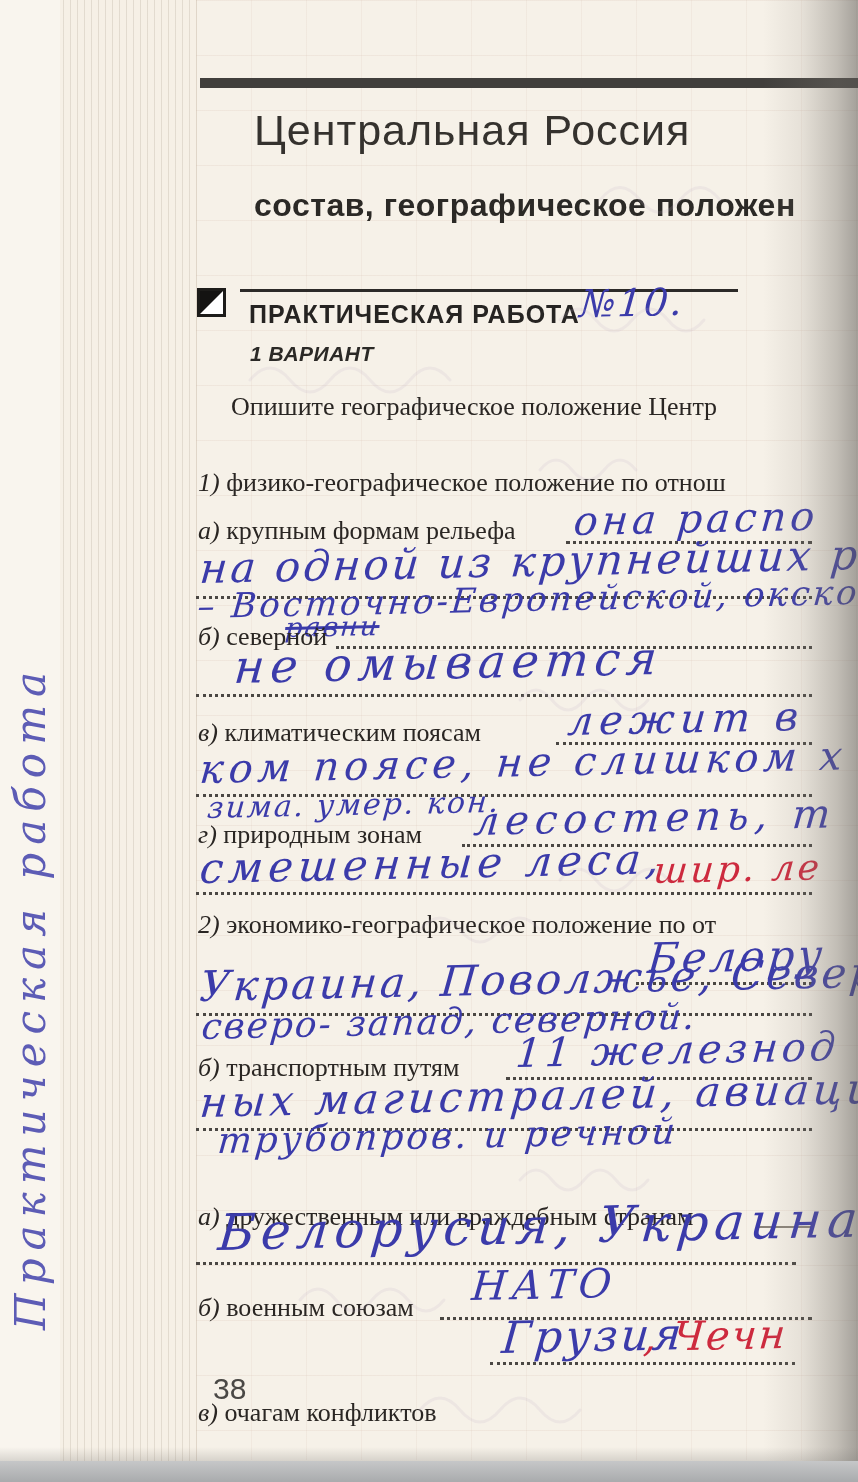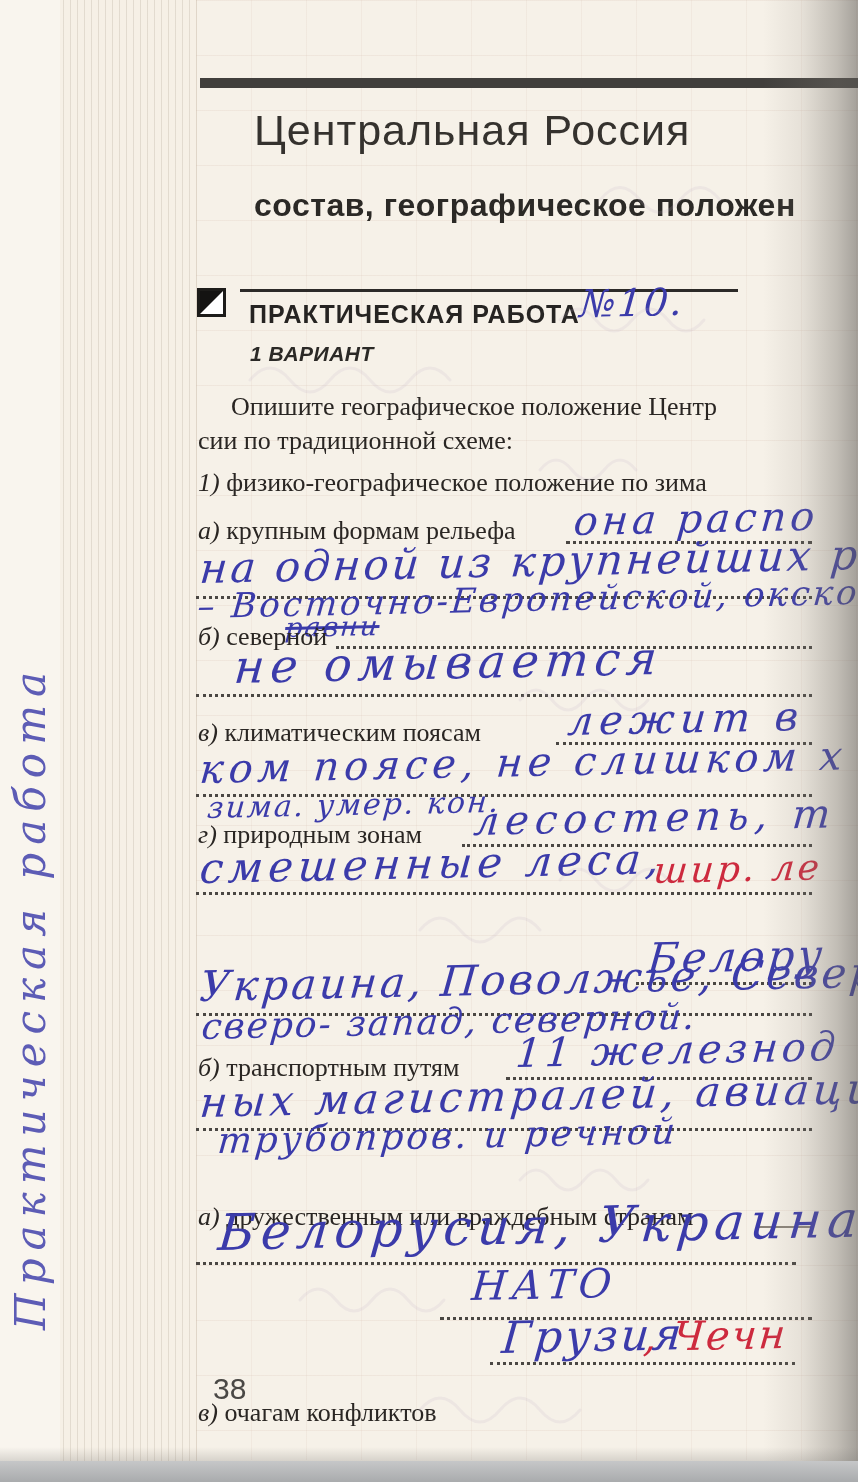--- a/index.html
+++ b/index.html
@@ -99,25 +99,24 @@
   <div class="pw-rule" style="left:240px;top:289px;width:498px;"></div>
   <div class="pw-icon" style="left:197px;top:288px;">
     <div class="tri"></div>
   </div>
   <div class="abs pw-title" style="left:249px;top:300px;">ПРАКТИЧЕСКАЯ РАБОТА</div>
   <div class="abs hand" style="left:578px;top:282px;font-size:38px;letter-spacing:2px;">№10.</div>
 
   <div class="abs variant" style="left:250px;top:342px;">1 ВАРИАНТ</div>
 
   <div class="abs body-text" style="left:231px;top:392px;">Опишите географическое положение Центр</div>
-  <div class="abs body-text" style="left:198px;top:426px;">сии по традиционной схеме:</div>
 
   <div class="abs body-text" style="left:198px;top:468px;">
     <span class="qnum">1)</span>
-    <span>физико-географическое положение по зима</span>
+    <span>физико-географическое положение по отнош</span>
   </div>
 
   <div class="abs body-text" style="left:198px;top:516px;">
     <span class="qnum">а)</span>
     <span>крупным формам рельефа</span>
   </div>
   <div class="dotline" style="left:566px;top:541px;width:246px;"></div>
   <div class="abs hand" style="left:572px;top:498px;font-size:40px;letter-spacing:4px;">она распо</div>
   <div class="dotline" style="left:196px;top:596px;width:616px;"></div>
   <div class="abs hand" style="left:198px;top:544px;font-size:42px;letter-spacing:3px;">на одной из крупнейших ра</div>
@@ -145,20 +144,24 @@
   <div class="abs body-text" style="left:198px;top:820px;">
     <span class="qnum">г)</span>
     <span>природным зонам</span>
   </div>
   <div class="dotline" style="left:462px;top:844px;width:350px;"></div>
   <div class="abs hand" style="left:472px;top:798px;font-size:40px;letter-spacing:6px;">лесостепь, т</div>
   <div class="dotline" style="left:196px;top:892px;width:616px;"></div>
   <div class="abs hand" style="left:198px;top:844px;font-size:42px;letter-spacing:5px;">смешенные леса,</div>
   <div class="abs hand hand-red" style="left:652px;top:850px;font-size:36px;letter-spacing:3px;">шир. ле</div>
 
+  <div class="abs body-text" style="left:198px;top:910px;">
+    <span class="qnum">2)</span>
+    <span>экономико-географическое положение по от</span>
+  </div>
 
   <div class="dotline" style="left:636px;top:982px;width:176px;"></div>
   <div class="abs hand" style="left:646px;top:934px;font-size:42px;letter-spacing:3px;">Белору</div>
   <div class="dotline" style="left:196px;top:1013px;width:616px;"></div>
   <div class="abs hand" style="left:198px;top:962px;font-size:42px;letter-spacing:3px;">Украина, Поволжье, Северо-</div>
   <div class="abs hand" style="left:200px;top:1006px;font-size:36px;letter-spacing:2px;">сверо- запад, северной.</div>
 
   <div class="abs body-text" style="left:198px;top:1053px;">
     <span class="qnum">б)</span>
     <span>транспортным путям</span>
@@ -171,20 +174,24 @@
 
 
   <div class="abs body-text" style="left:198px;top:1202px;">
     <span class="qnum">а)</span>
     <span>дружественным или враждебным странам</span>
   </div>
   <div class="solidline" style="left:756px;top:1226px;width:56px;"></div>
   <div class="dotline" style="left:196px;top:1262px;width:600px;"></div>
   <div class="abs hand" style="left:216px;top:1204px;font-size:50px;letter-spacing:6px;">Белорусия, Украина</div>
 
+  <div class="abs body-text" style="left:198px;top:1293px;">
+    <span class="qnum">б)</span>
+    <span>военным союзам</span>
+  </div>
   <div class="dotline" style="left:440px;top:1317px;width:372px;"></div>
   <div class="abs hand" style="left:470px;top:1263px;font-size:40px;letter-spacing:5px;">НАТО</div>
 
   <div class="abs body-text" style="left:198px;top:1398px;">
     <span class="qnum">в)</span>
     <span>очагам конфликтов</span>
   </div>
   <div class="dotline" style="left:490px;top:1362px;width:305px;"></div>
   <div class="abs hand" style="left:500px;top:1312px;font-size:44px;letter-spacing:3px;">Грузия</div>
   <div class="abs hand hand-red" style="left:642px;top:1314px;font-size:40px;letter-spacing:2px;">, Чечн</div>

